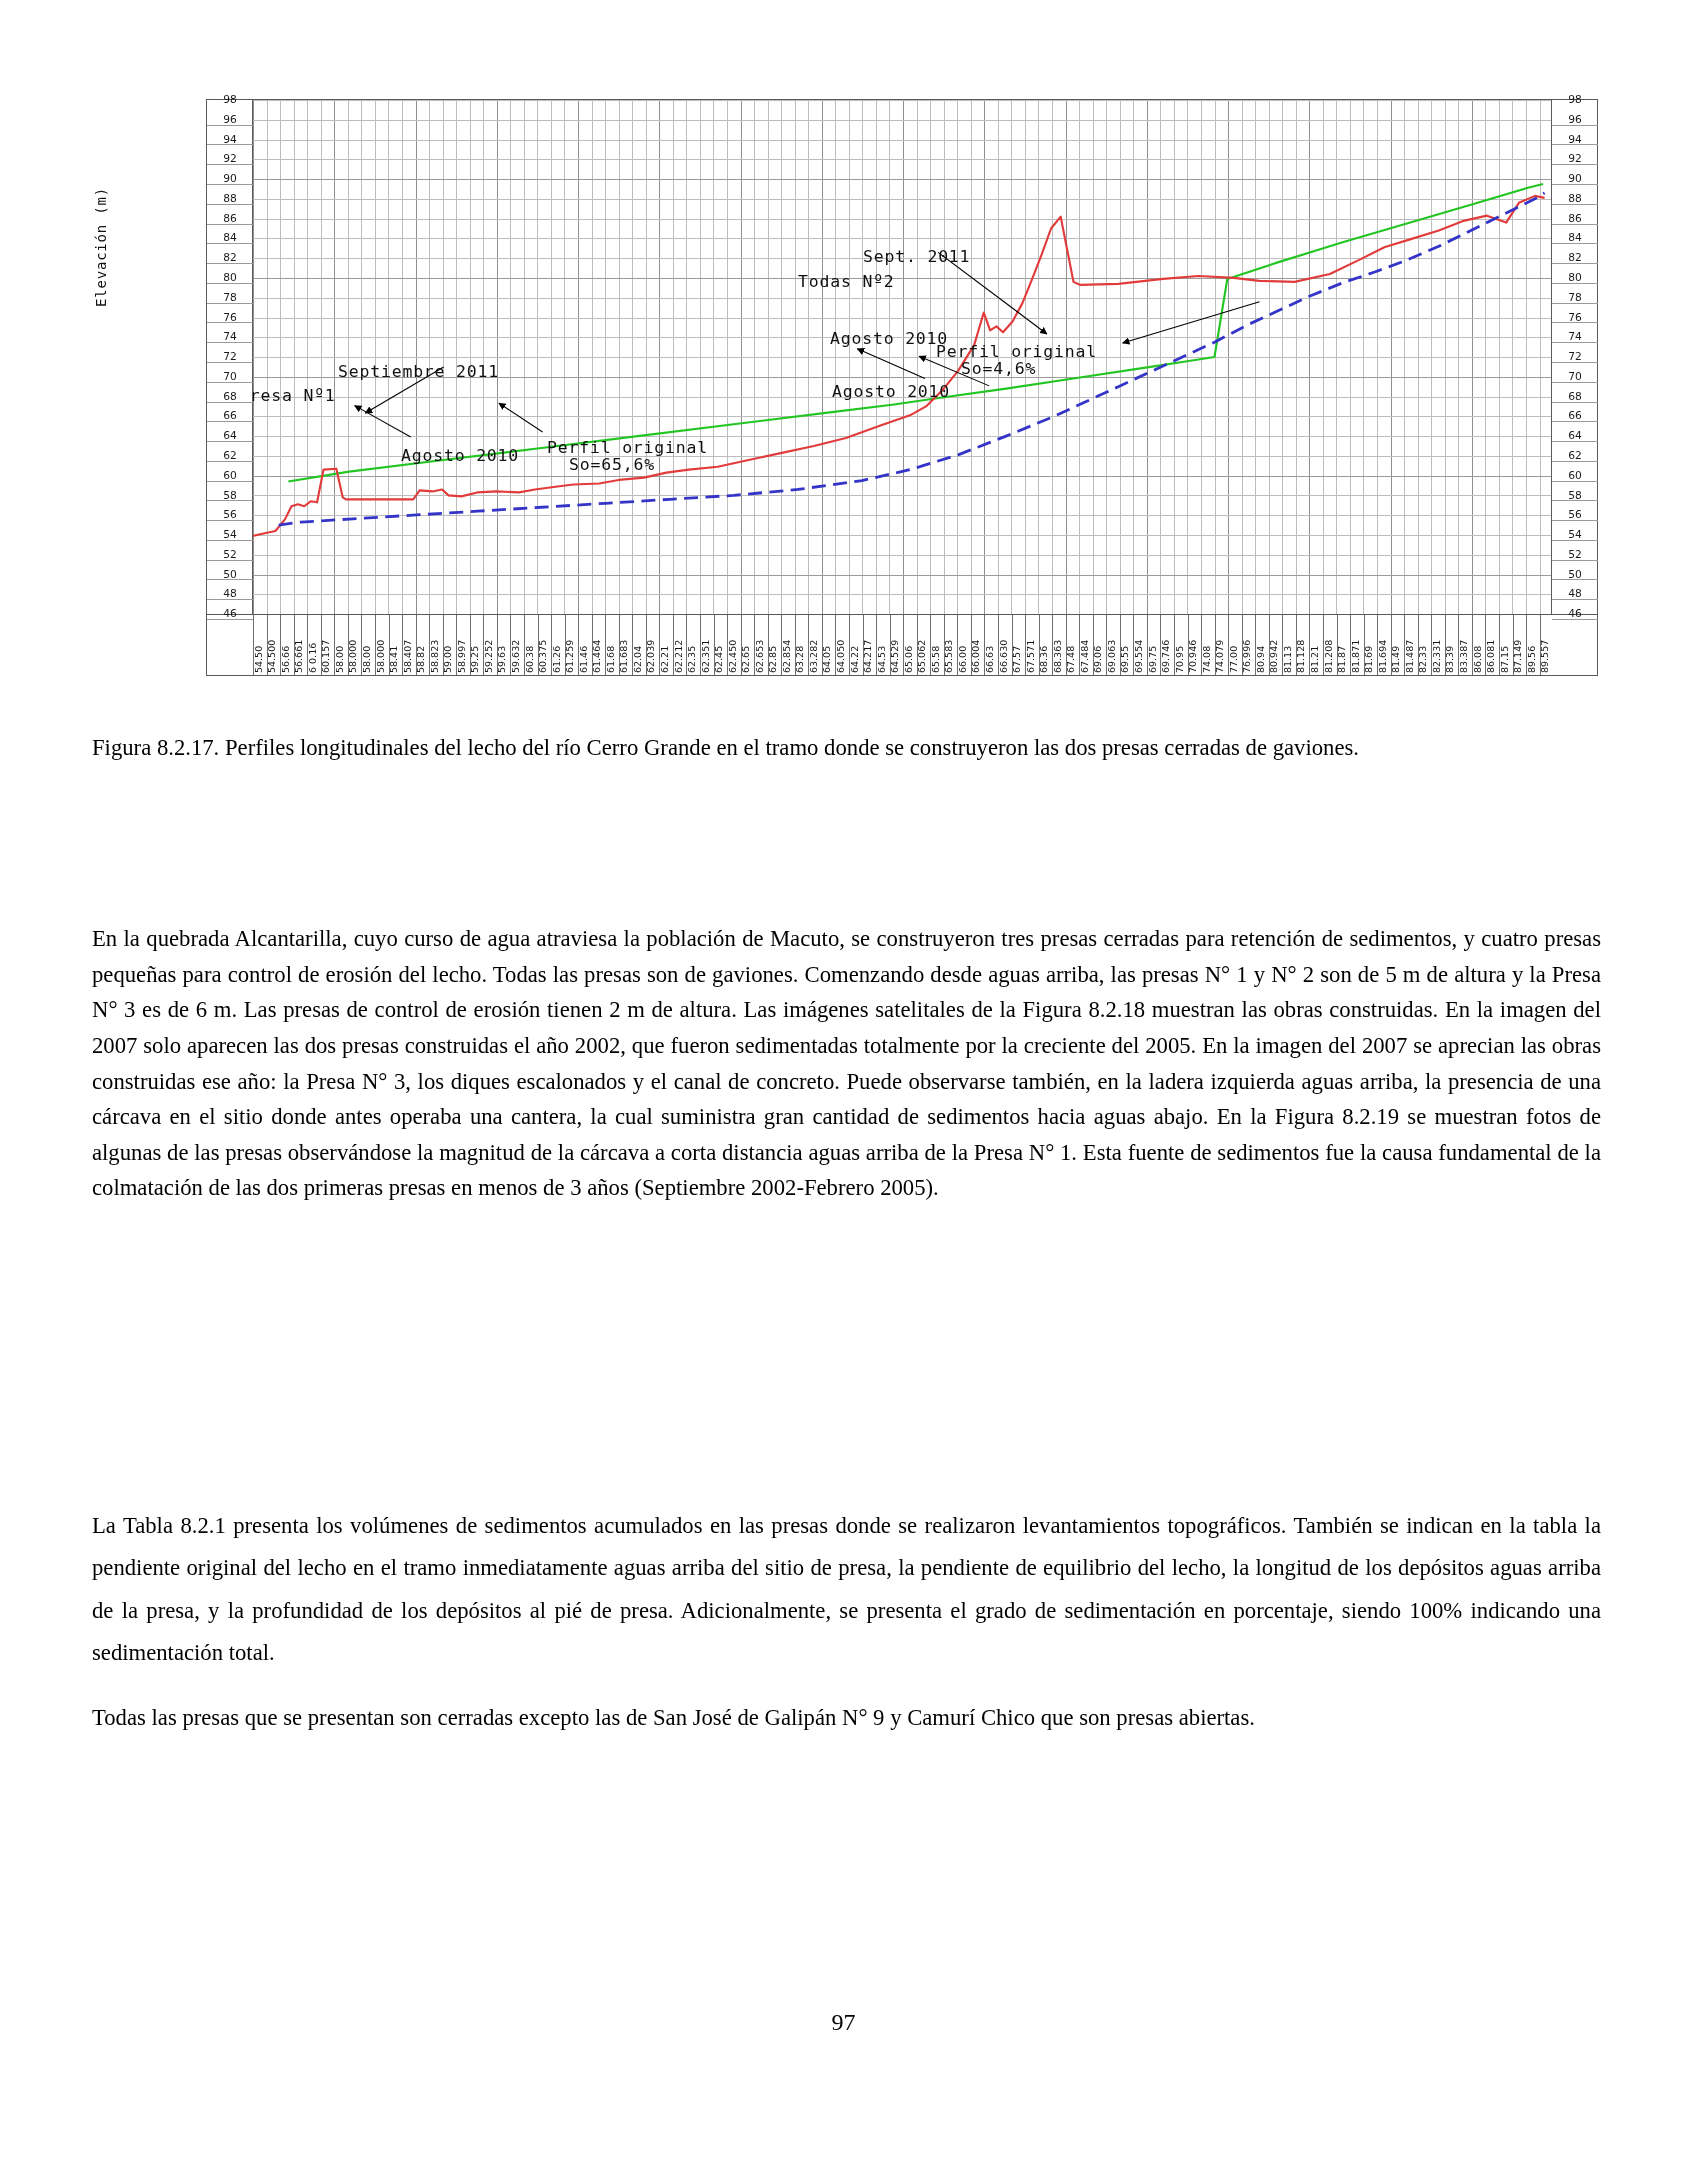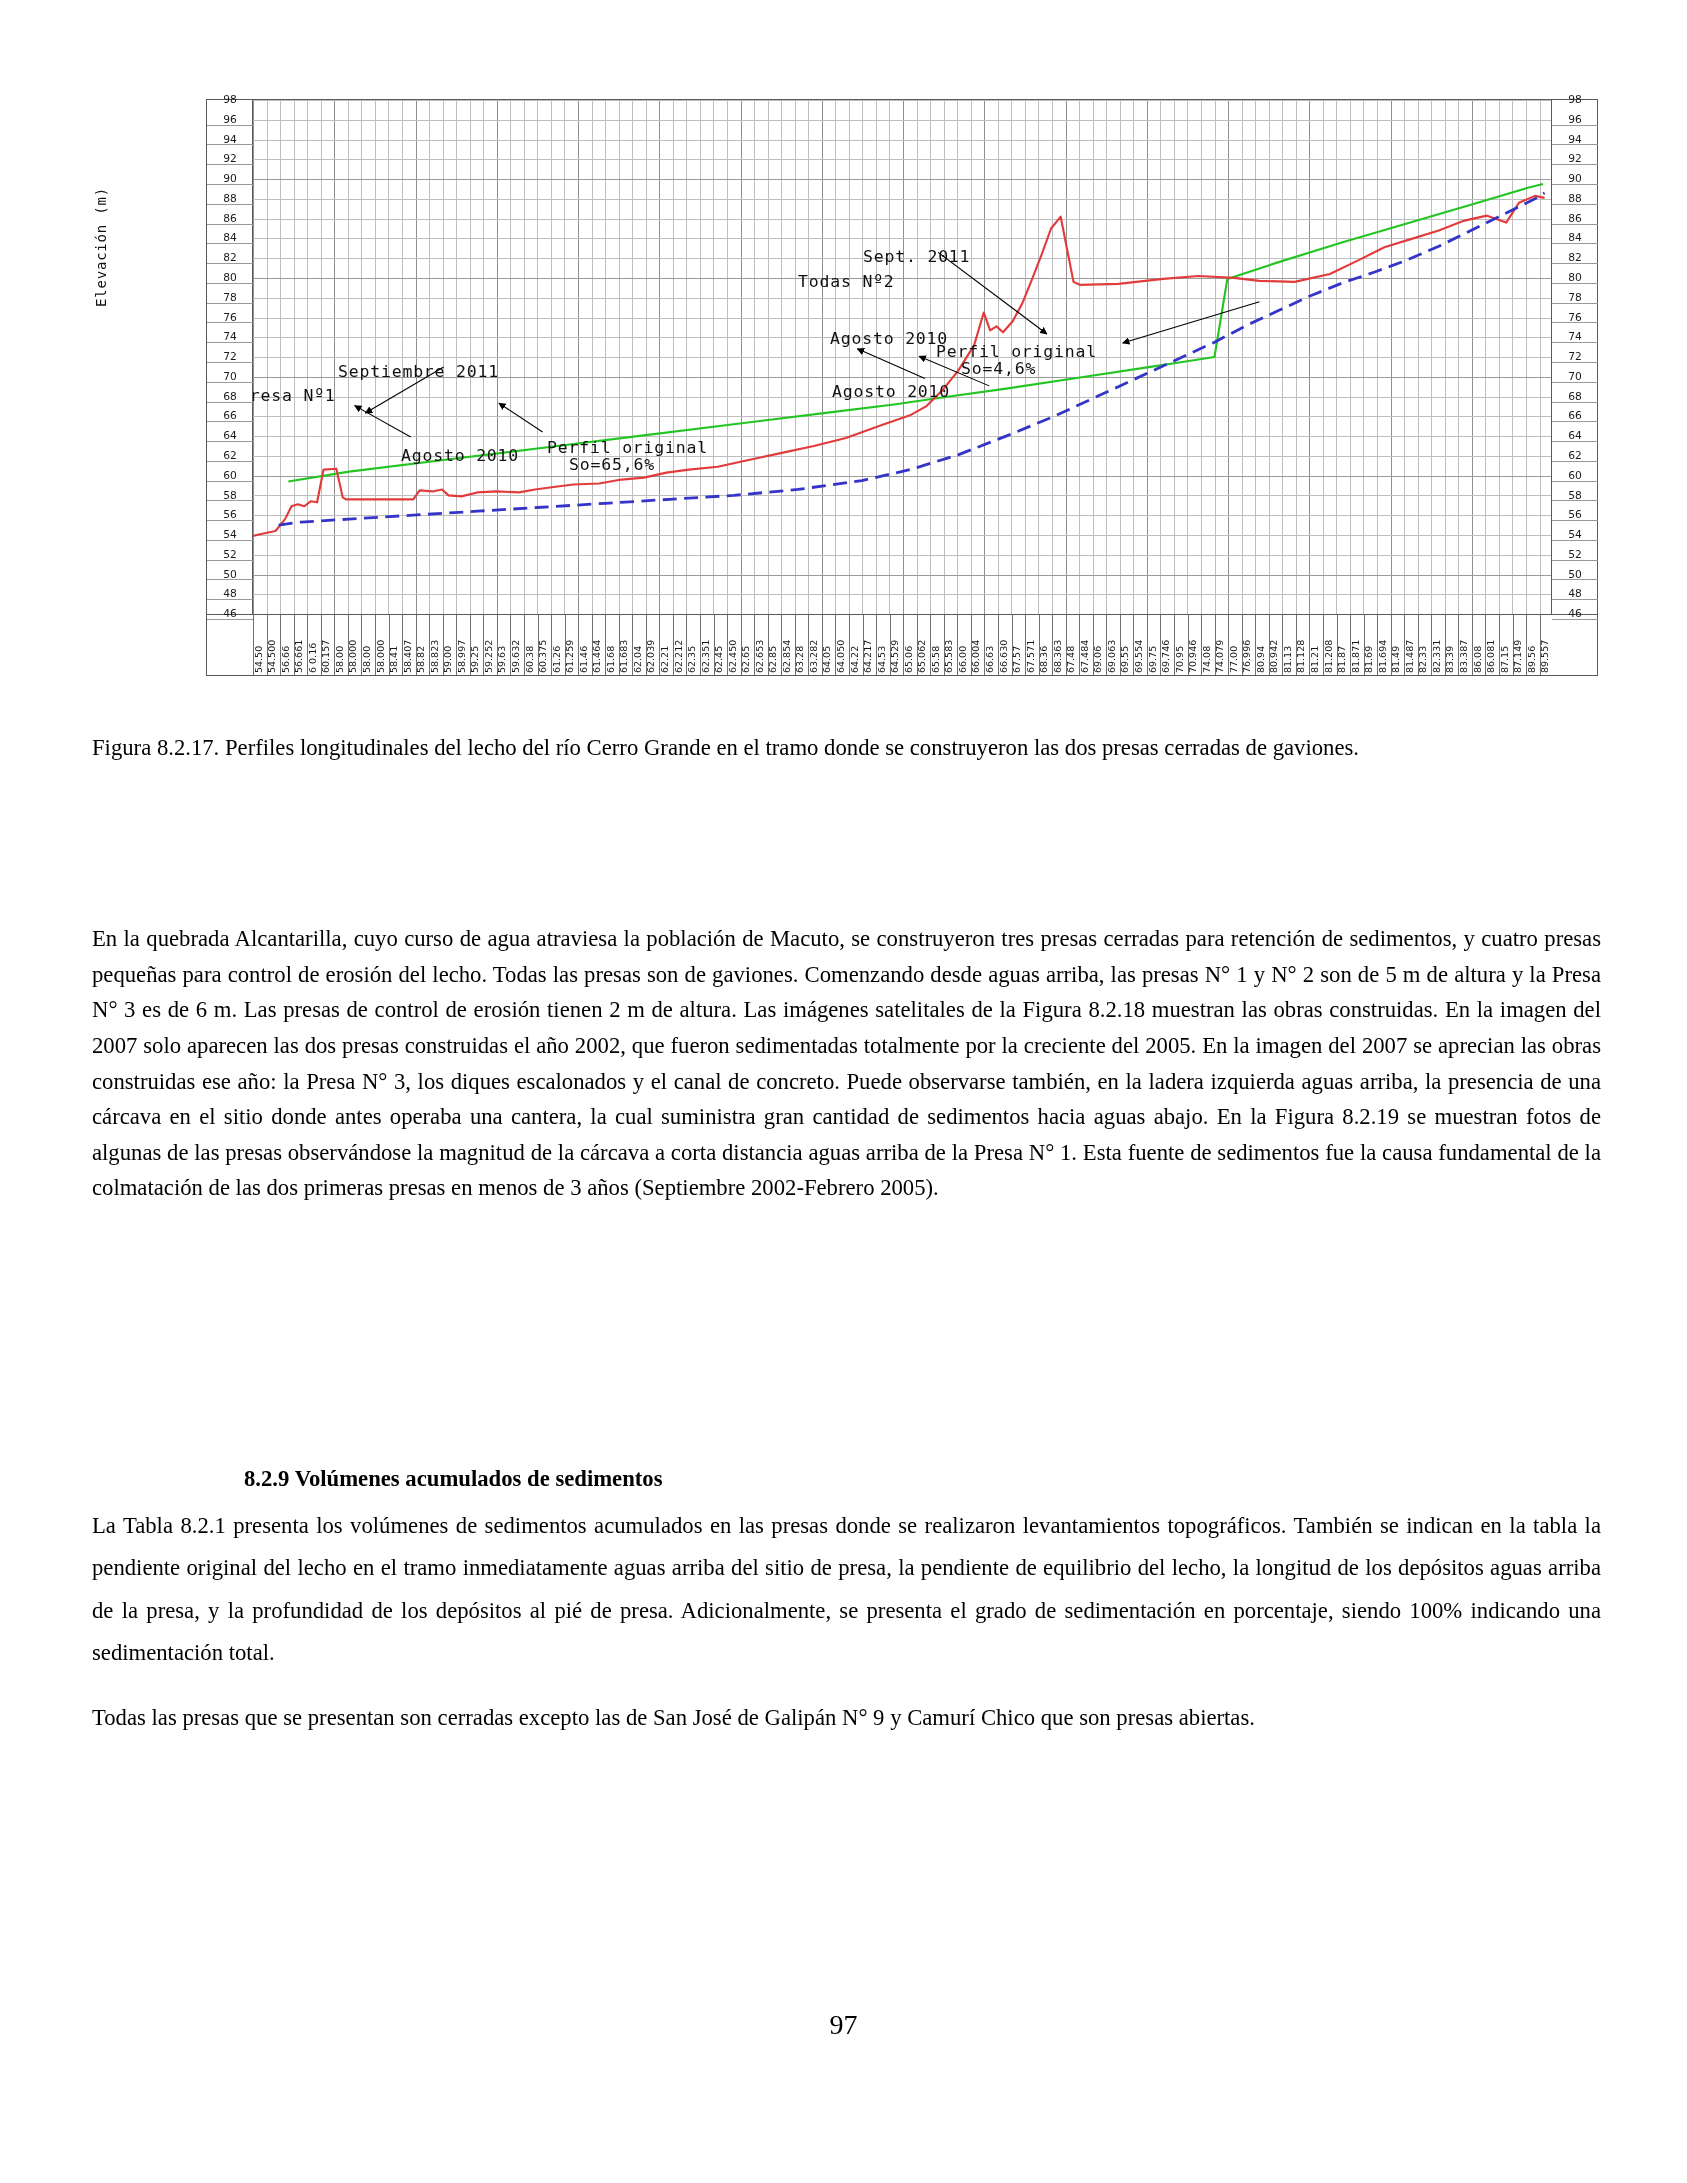--- a/index.html
+++ b/index.html
@@ -174,21 +174,21 @@
     text-align:justify;
     text-justify:inter-word;
   }
   .para.loose{line-height:1.87;}
 
   .pagenum{
     position:absolute;
     left:0; top:2009px;
     width:1687px;
     text-align:center;
-    font-size:28px;
+    font-size:24px;
   }
 </style>
 </head>
 <body>
 
 <div class="page">
 
   <div class="figure-wrap">
 
     <div class="chart-outer">
@@ -665,19 +665,18 @@
         </div>
     </div>
   </div>
 
   <div class="caption">
     <b>Figura 8.2.17.</b><span> Perfiles longitudinales del lecho del río Cerro Grande en el tramo donde se construyeron las dos presas cerradas de gaviones.</span>
   </div>
 
   <div class="para" style="top:921px;">En la quebrada Alcantarilla, cuyo curso de agua atraviesa la población de Macuto, se construyeron tres presas cerradas para retención de sedimentos, y cuatro presas pequeñas  para control de erosión del lecho. Todas las presas son de gaviones. Comenzando desde aguas arriba, las presas N° 1 y N° 2  son de 5  m de altura y la Presa N° 3 es de 6 m. Las presas de control de erosión tienen 2 m de altura. Las imágenes satelitales de la Figura 8.2.18 muestran las obras construidas. En la imagen del 2007 solo aparecen las dos presas construidas el año 2002, que fueron sedimentadas totalmente por la creciente del 2005. En la imagen del 2007 se aprecian las obras construidas ese año: la Presa N° 3, los diques escalonados y el canal de concreto. Puede observarse también, en la ladera izquierda aguas arriba,  la presencia de una cárcava  en el sitio donde antes operaba una cantera, la cual suministra gran cantidad de sedimentos hacia aguas abajo. En la Figura 8.2.19 se muestran fotos de algunas de las presas observándose la magnitud de la cárcava a corta distancia aguas arriba de la Presa N° 1. Esta fuente de sedimentos fue la causa fundamental de la colmatación de las dos primeras presas en menos de 3 años (Septiembre 2002-Febrero 2005).</div>
 
-  <div class="sec-head" style="top:1466px;">8.2.9 Volúmenes acumulados de sedimentos</div>
   <div class="para loose" style="top:1505px;">La Tabla 8.2.1 presenta los volúmenes de sedimentos acumulados en las presas donde se realizaron levantamientos topográficos. También se indican en la tabla la pendiente original del lecho en el tramo inmediatamente aguas arriba del sitio de presa, la pendiente de equilibrio del lecho, la  longitud de los depósitos aguas arriba de la presa,  y la profundidad de los depósitos al pié de presa. Adicionalmente, se presenta el grado de sedimentación en porcentaje, siendo 100% indicando una sedimentación total.</div>
   <div class="para loose" style="top:1697px;">Todas las presas que se presentan son cerradas excepto las de San José de Galipán N° 9 y Camurí Chico que son presas abiertas.</div>
 
   <div class="pagenum">97</div>
 </div>
 
 
 </body></html>

